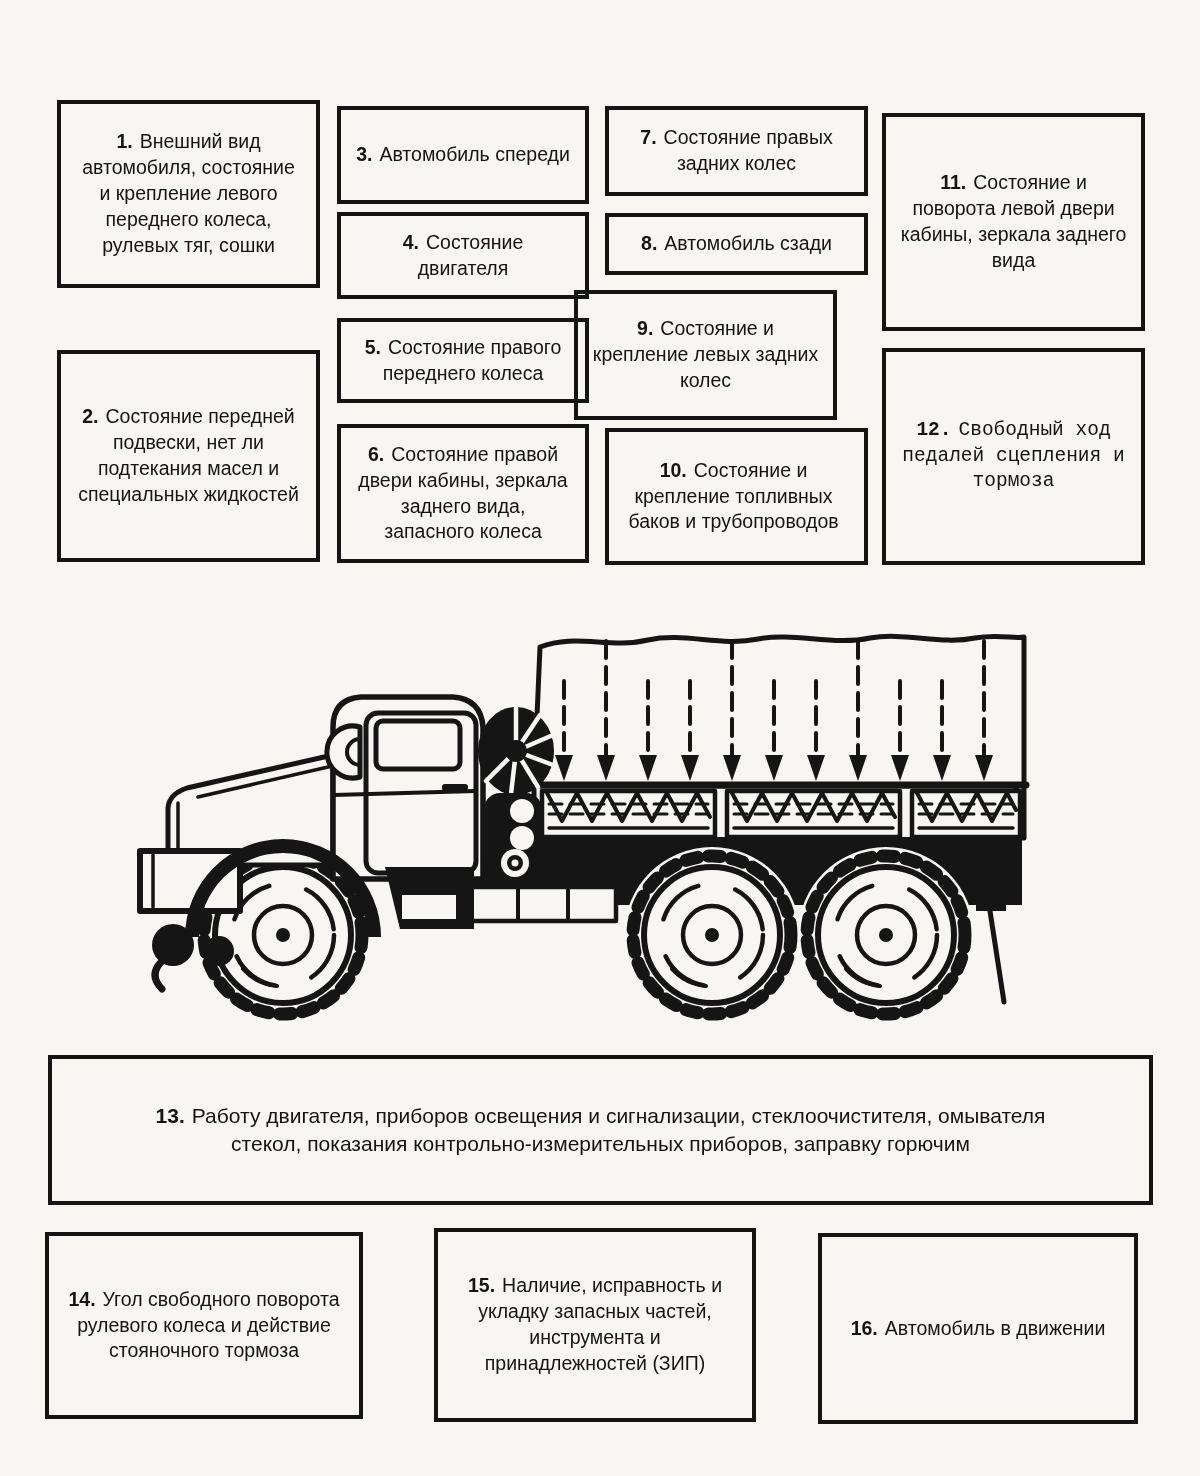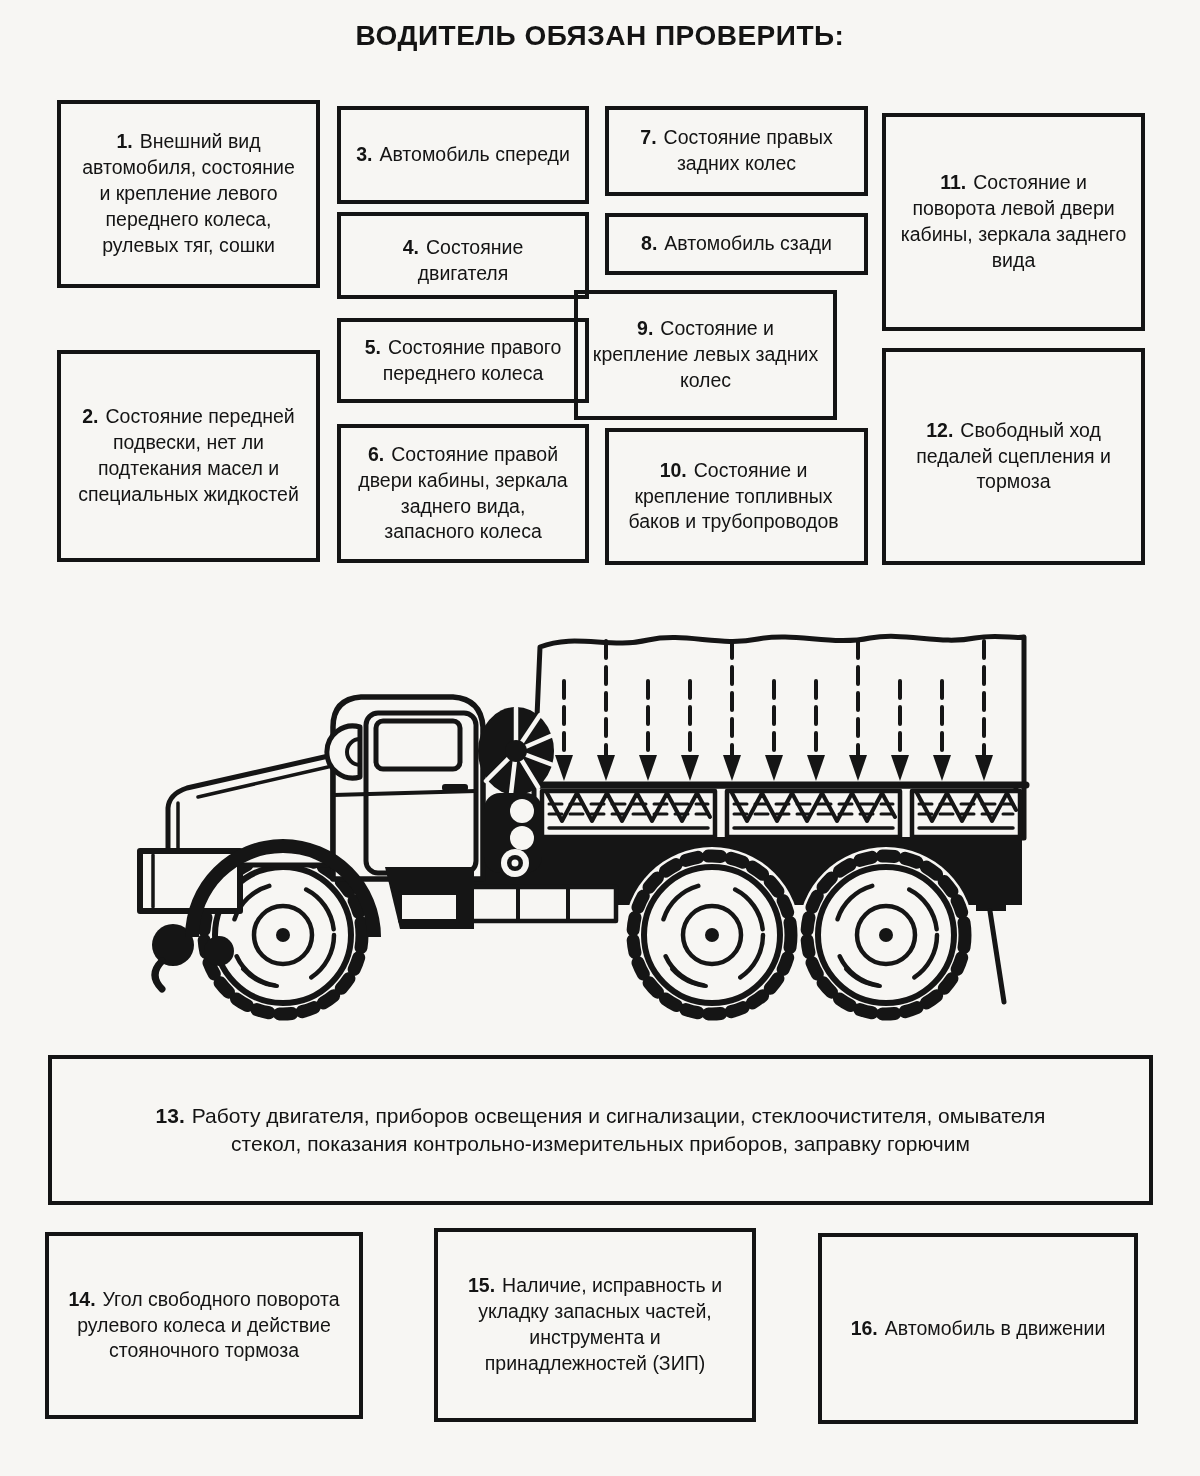--- a/index.html
+++ b/index.html
@@ -16,42 +16,41 @@
     position:absolute; box-sizing:border-box;
     border:4px solid #141414;
     display:flex; align-items:center; justify-content:center;
     text-align:center; font-size:19.5px; line-height:1.33;
     padding:8px 14px; background:transparent;
   }
   .num{font-weight:700; margin-right:7px;}
   .b1 {left:57px;  top:100px;  width:263px; height:188px;}
   .b2 {left:57px;  top:350px;  width:263px; height:212px;}
   .b3 {left:337px; top:106px;   width:252px; height:98px;}
-  .b4 {left:337px; top:212px;  width:252px; height:87px;align-items:flex-end;}
+  .b4 {left:337px; top:212px;  width:252px; height:87px;}
   .b5 {left:337px; top:318px;  width:252px; height:85px;}
   .b6 {left:337px; top:424px;  width:252px; height:139px;}
   .b7 {left:605px; top:106px;  width:263px; height:90px;}
   .b8 {left:605px; top:213px;  width:263px; height:62px;}
   .b9 {left:574px; top:290px;  width:263px; height:130px;justify-content:center;}
   .b10{left:605px; top:428px;  width:263px; height:137px;padding-left:8px;}
   .b11{left:882px; top:113px;  width:263px; height:218px;}
-  .b12{left:882px; top:348px;  width:263px; height:217px;}
+  .b12{left:882px; top:348px;  width:263px; height:217px;font-family:Liberation Mono, monospace;}
   .b13{left:48px;  top:1055px; width:1105px; height:150px; font-size:21px; padding:20px 95px;}
   .b14{left:45px;  top:1232px; width:318px; height:187px;}
   .b15{left:434px; top:1228px; width:322px; height:194px;}
   .b16{left:818px; top:1233px; width:320px; height:191px;}
   .truck{position:absolute; left:70px; top:605px; width:1060px; height:450px;}
   svg{display:block;}
 </style>
 </head>
 <body>
 
 <div class="poster">
 
-  <div class="title">ВОДИТЕЛЬ ОБЯЗАН ПРОВЕРИТЬ:</div>
 
   <div class="box b1">
       <div><b class="num">1.</b><span>Внешний вид автомобиля, состояние и крепление левого переднего колеса, рулевых тяг, сошки</span></div>
     </div>
   <div class="box b2">
       <div><b class="num">2.</b><span>Состояние передней подвески, нет ли подтекания масел и специальных жидкостей</span></div>
     </div>
   <div class="box b3">
       <div><b class="num">3.</b><span>Автомобиль спереди</span></div>
     </div>

